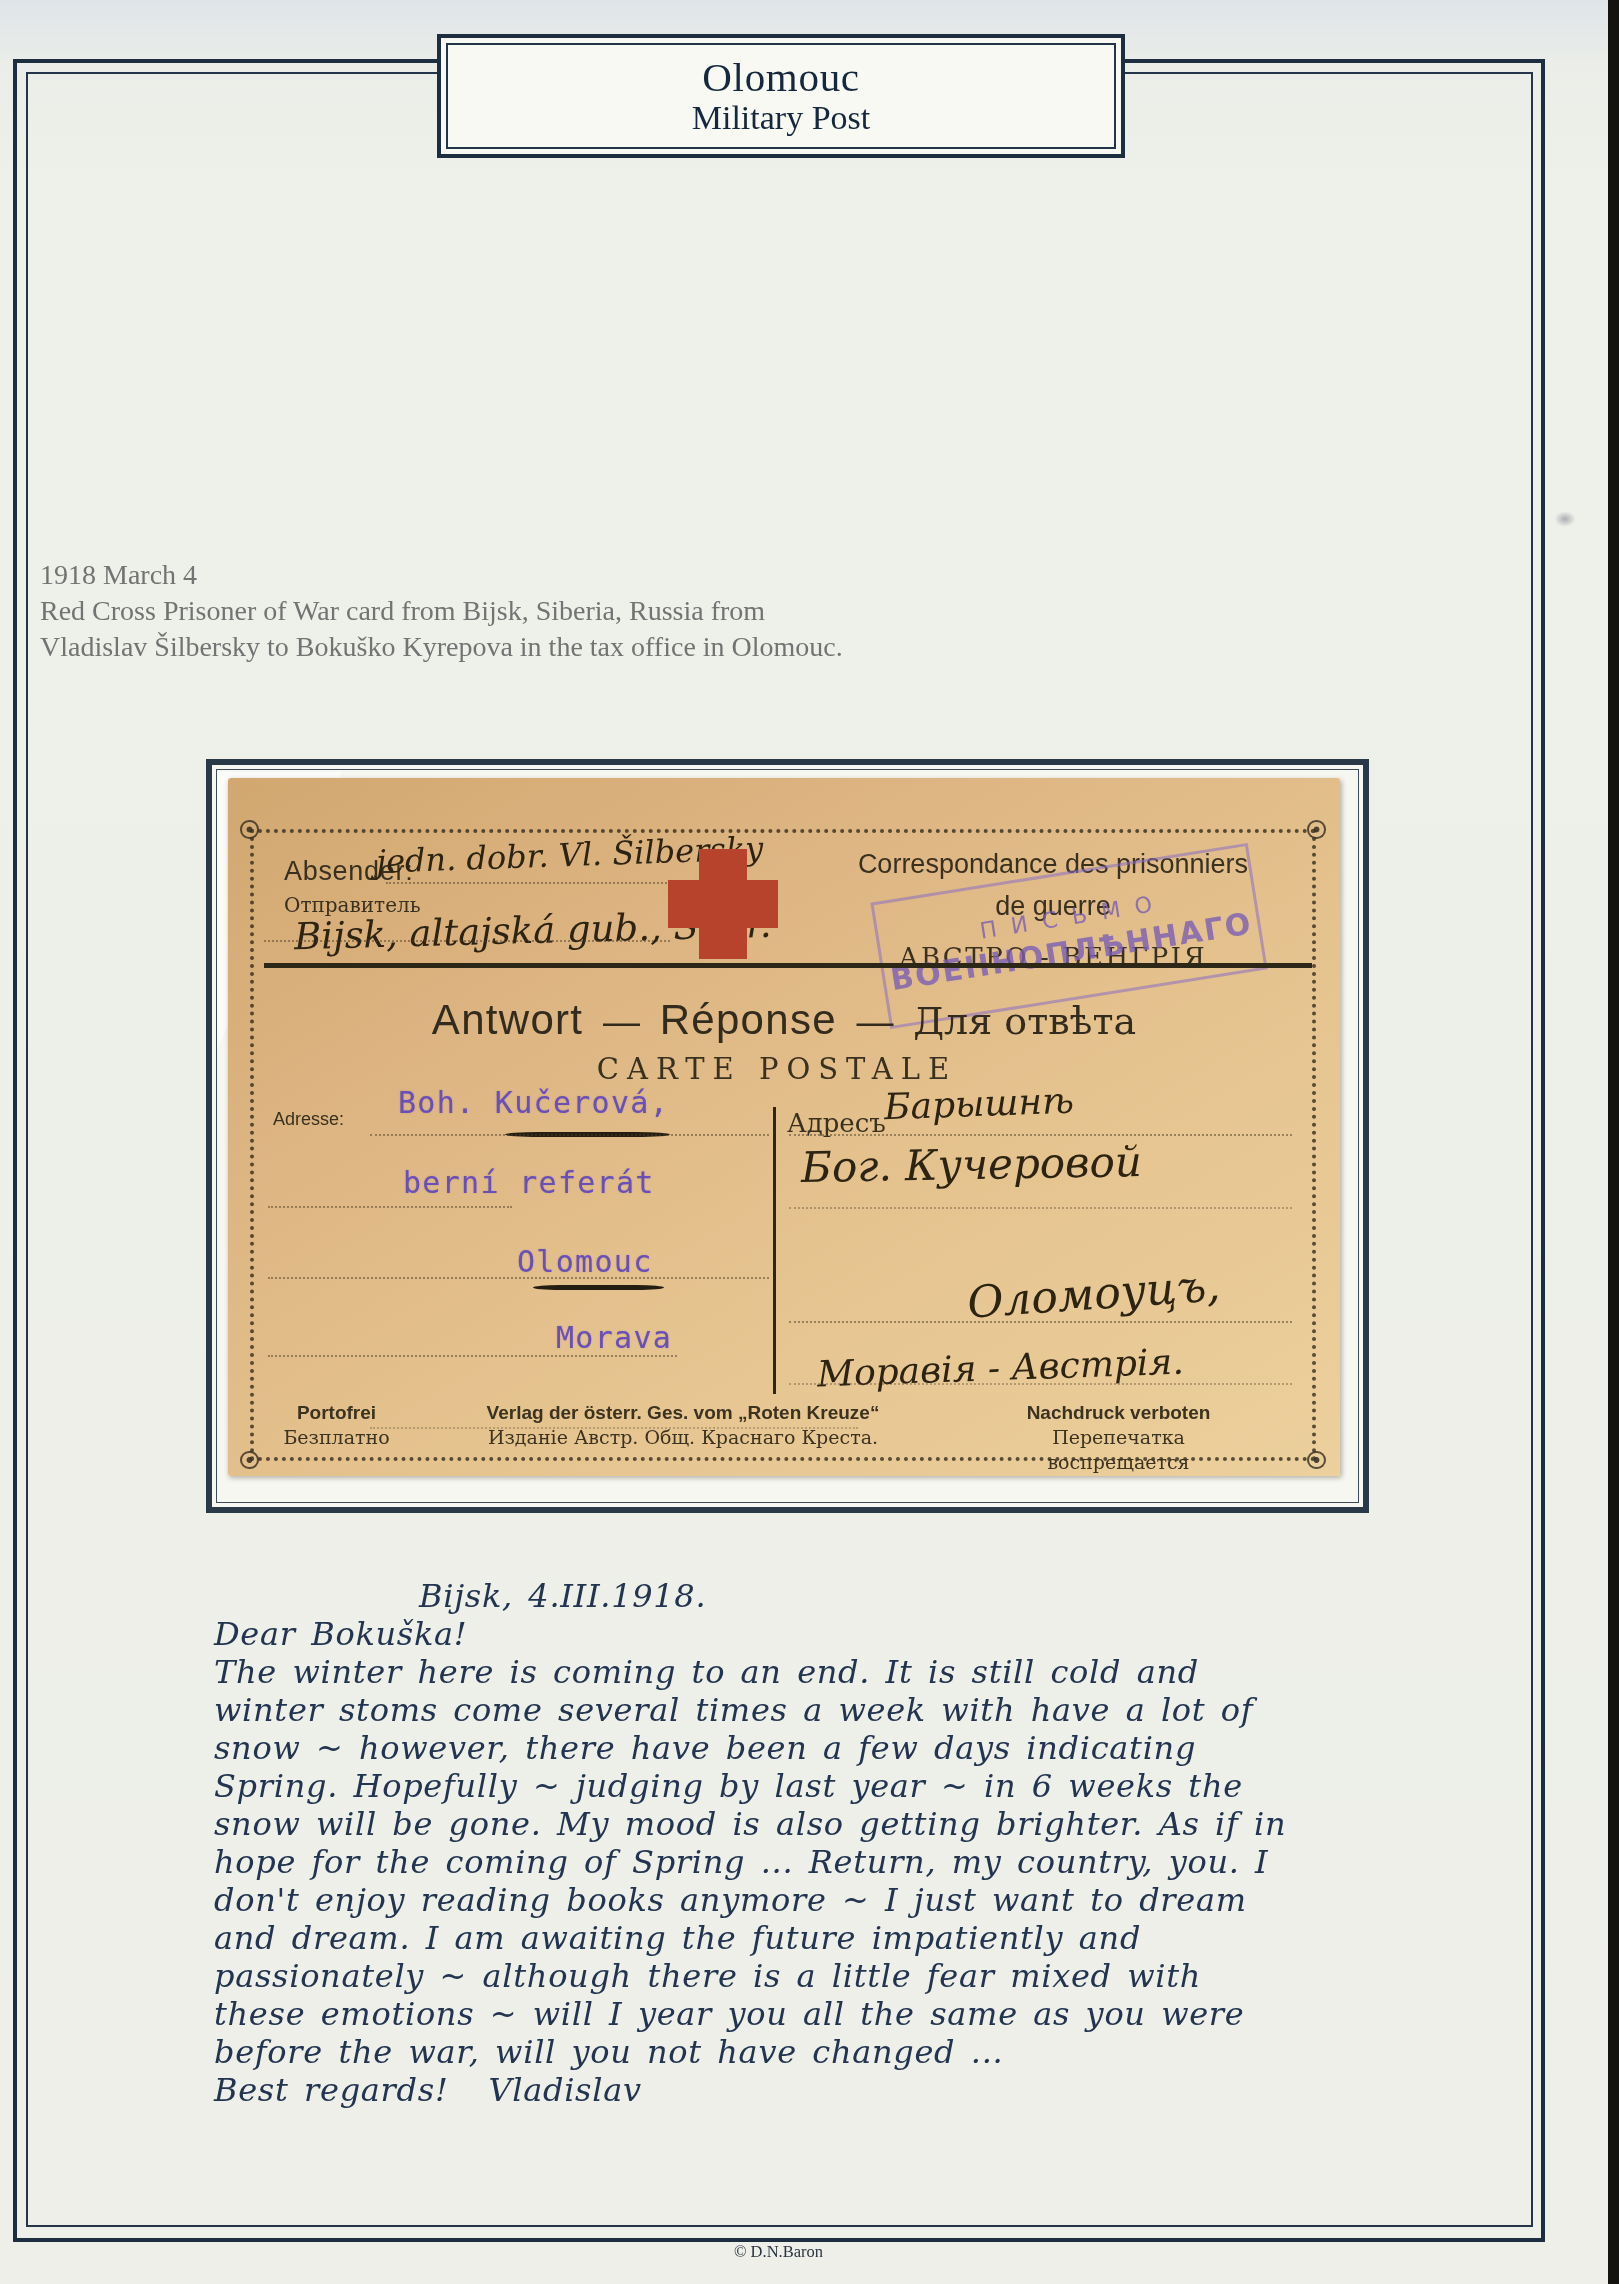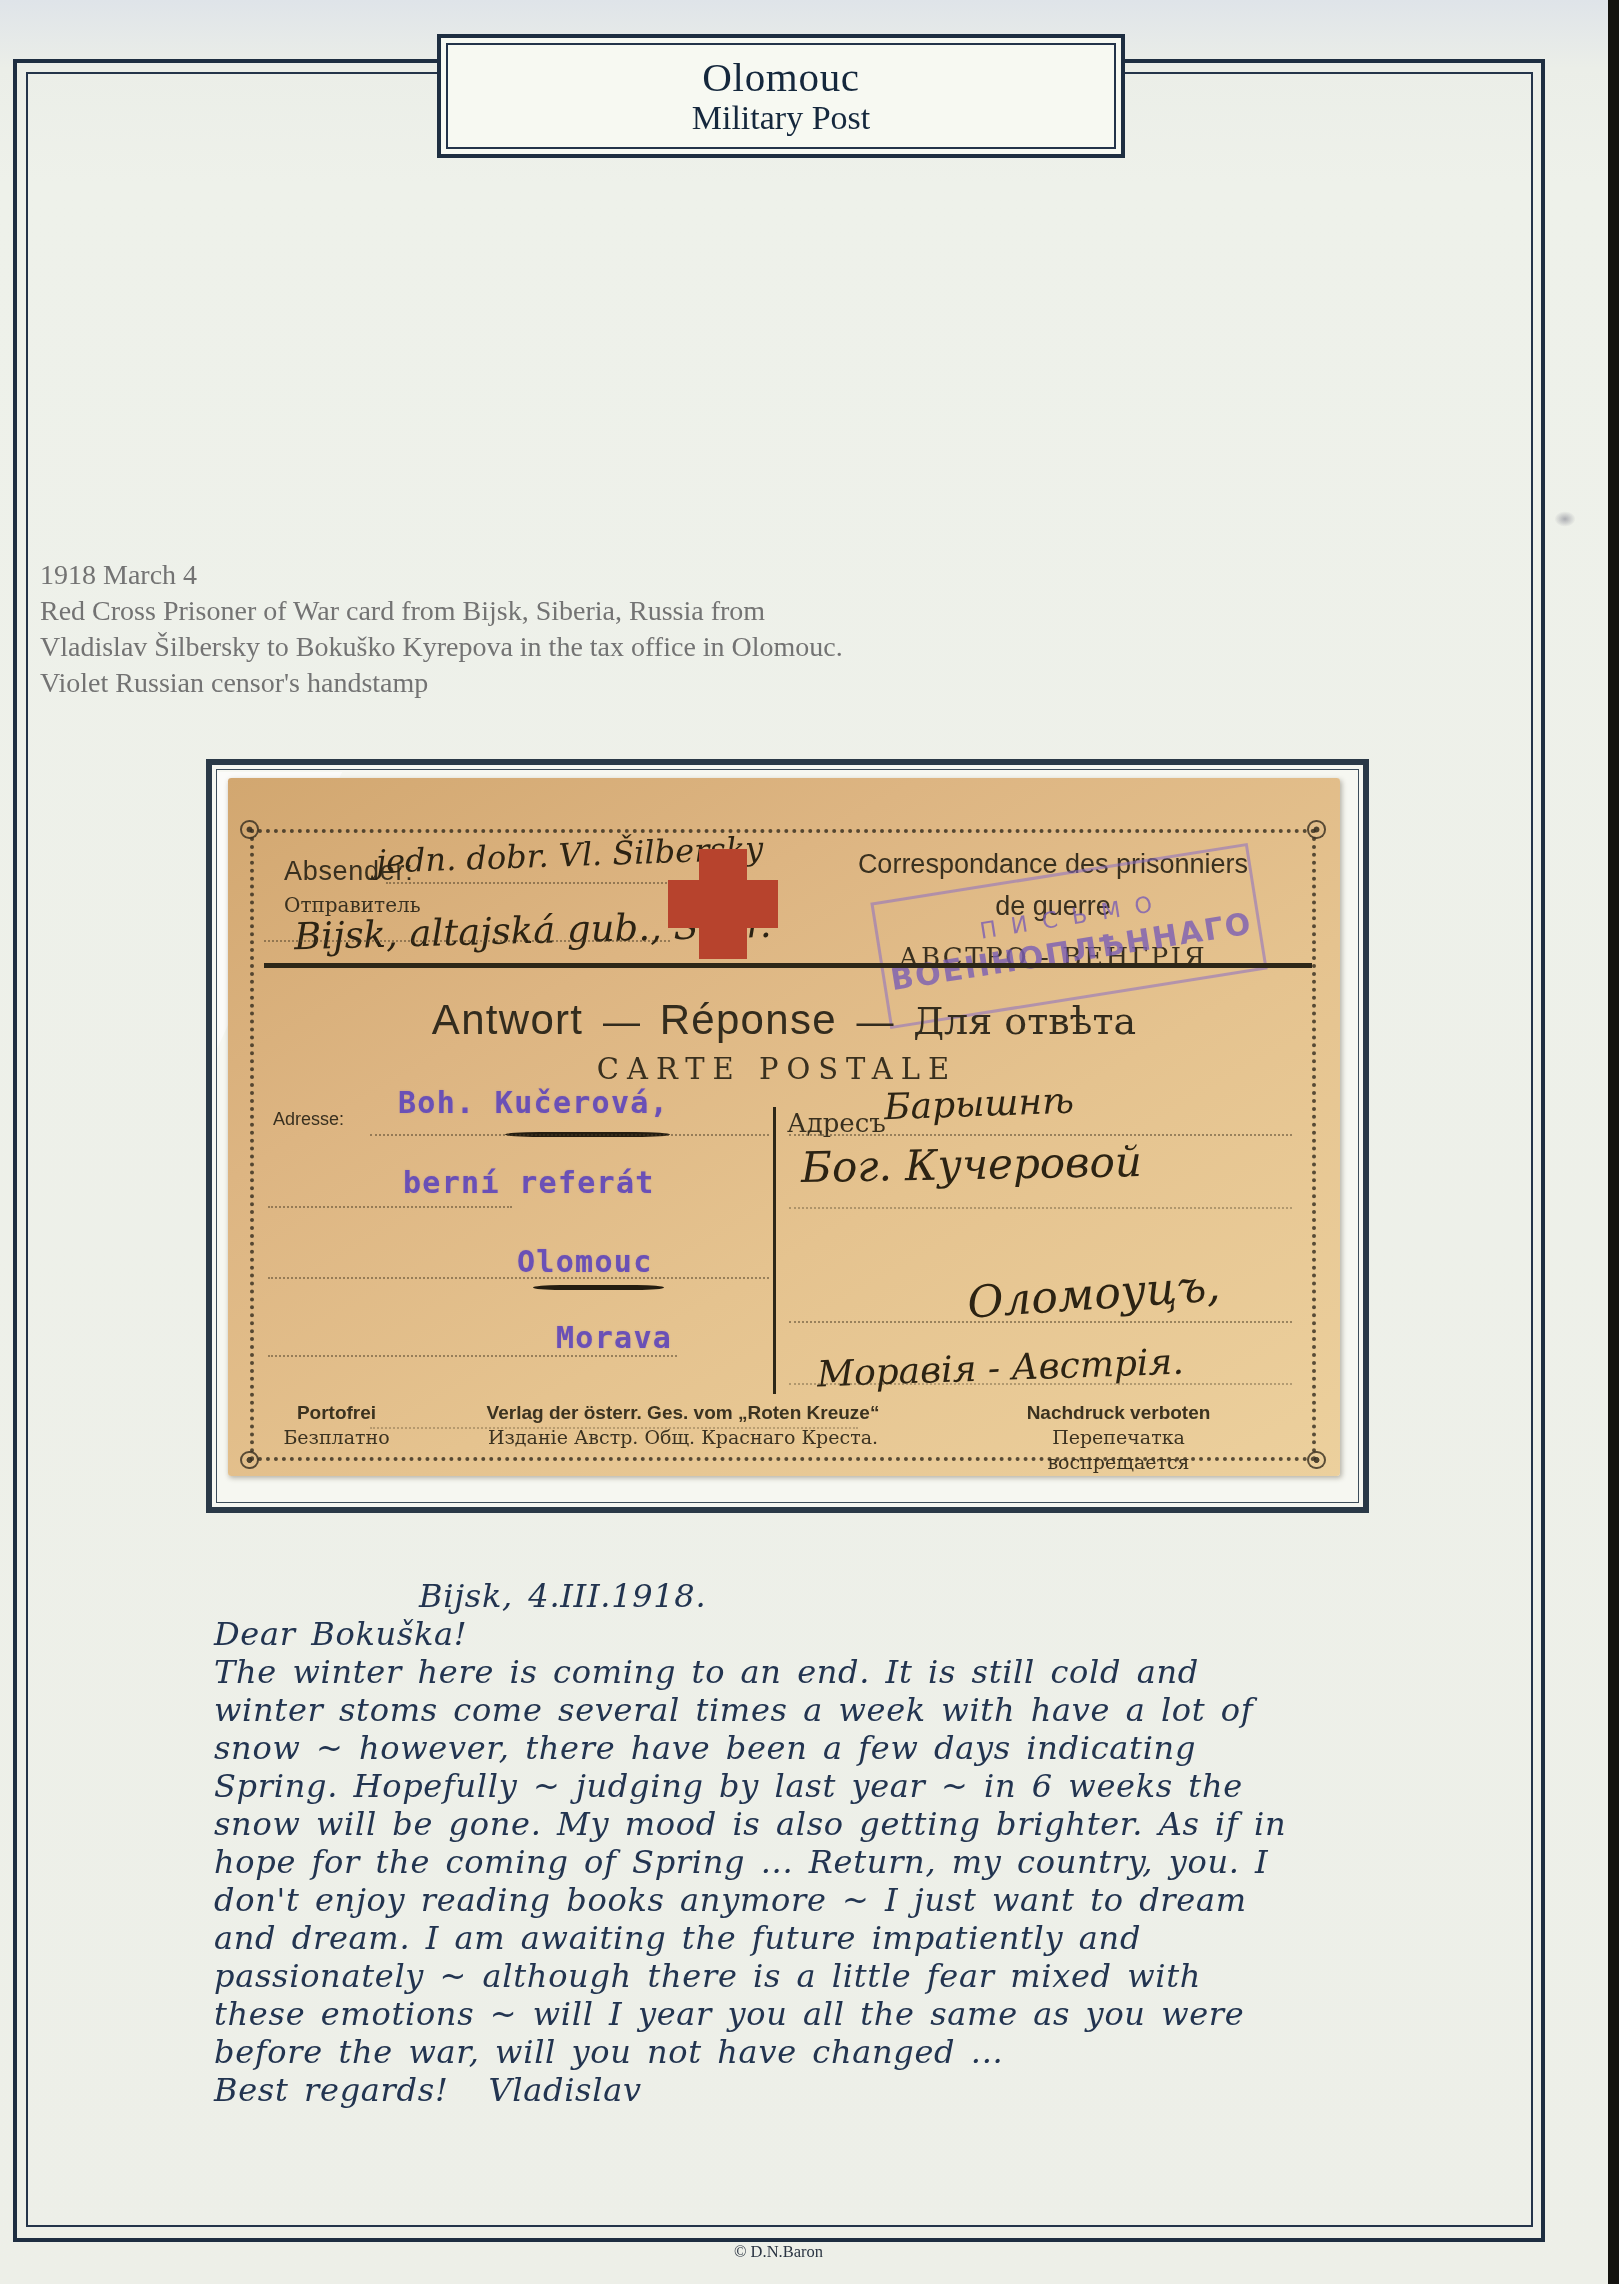--- a/index.html
+++ b/index.html
@@ -33,21 +33,21 @@
   #card{left:228px;top:778px;width:1112px;height:698px;border-radius:3.3px;
     background:linear-gradient(150deg,#d2a770 0%,#ddb582 30%,#e5c38f 60%,#ecd09d 100%);
     box-shadow:1.3px 2px 5.3px rgba(60,50,30,.35);}
   #dotted-frame{position:absolute;left:22px;top:51px;right:24px;bottom:15px;
     border:4px dotted rgba(52,44,30,.8);}
   .corner-ring{position:absolute;width:14.5px;height:14.5px;border:2.6px solid rgba(52,44,30,.8);border-radius:50%;background:radial-gradient(circle,rgba(52,44,30,.85) 0 2.6px,transparent 3.3px);}
   .print{color:#39301f;font-family:"Liberation Sans",sans-serif;}
   .print-ru{color:#39301f;font-family:"DejaVu Serif",serif;}
   .script{font-family:"DejaVu Serif",serif;font-style:italic;color:#2c2313;}
   .typed{font-family:"DejaVu Sans Mono",monospace;color:#6a50b6;letter-spacing:1.3px;
-    text-shadow:0 0 1.3px rgba(106,80,182,.45);font-weight:bold;}
+    text-shadow:0 0 1.3px rgba(106,80,182,.45);}
   .dot-line{position:absolute;height:0;border-bottom:2px dotted rgba(75,62,40,.5);}
   .swash{position:absolute;height:5.3px;background:#241d11;border-radius:40%/90%;}
   #sender-label{left:56px;top:78px;font-size:27px;font-weight:normal;letter-spacing:0.7px;}
   #sender-script-1{left:148px;top:58px;font-size:32px;transform:rotate(-2deg);white-space:nowrap;}
   #sender-label-ru{left:56px;top:115px;font-size:20px;}
   #sender-script-2{left:66px;top:131px;font-size:37px;transform:rotate(-1.5deg);white-space:nowrap;}
   #cross-v{left:471px;top:71px;width:48px;height:110px;background:#b7432d;}
   #cross-h{left:440px;top:102px;width:110px;height:48px;background:#b7432d;}
   #fr-line-1{left:594px;top:71px;width:462px;text-align:center;font-size:27px;}
   #fr-line-2{left:594px;top:113px;width:462px;text-align:center;font-size:27px;}
@@ -101,21 +101,20 @@
   <div id="header-box-inner">
     <div id="header-title">Olomouc</div>
     <div id="header-subtitle">Military Post</div>
   </div>
 </div>
 
 <div class="abs" id="description">
   <div>1918 March 4</div>
   <div>Red Cross Prisoner of War card from Bijsk, Siberia, Russia from</div>
   <div>Vladislav Šilbersky to Bokuško Kyrepova in the tax office in Olomouc.</div>
-  <div>Violet Russian censor's handstamp</div>
 </div>
 
 <div class="abs" id="frame">
   <div id="frame-inner"></div>
   <div id="mount-corner"></div>
 </div>
 
 <div class="abs" id="card">
   <div id="dotted-frame"></div>
   <span class="corner-ring" style="left:12px;top:42px;"></span>

